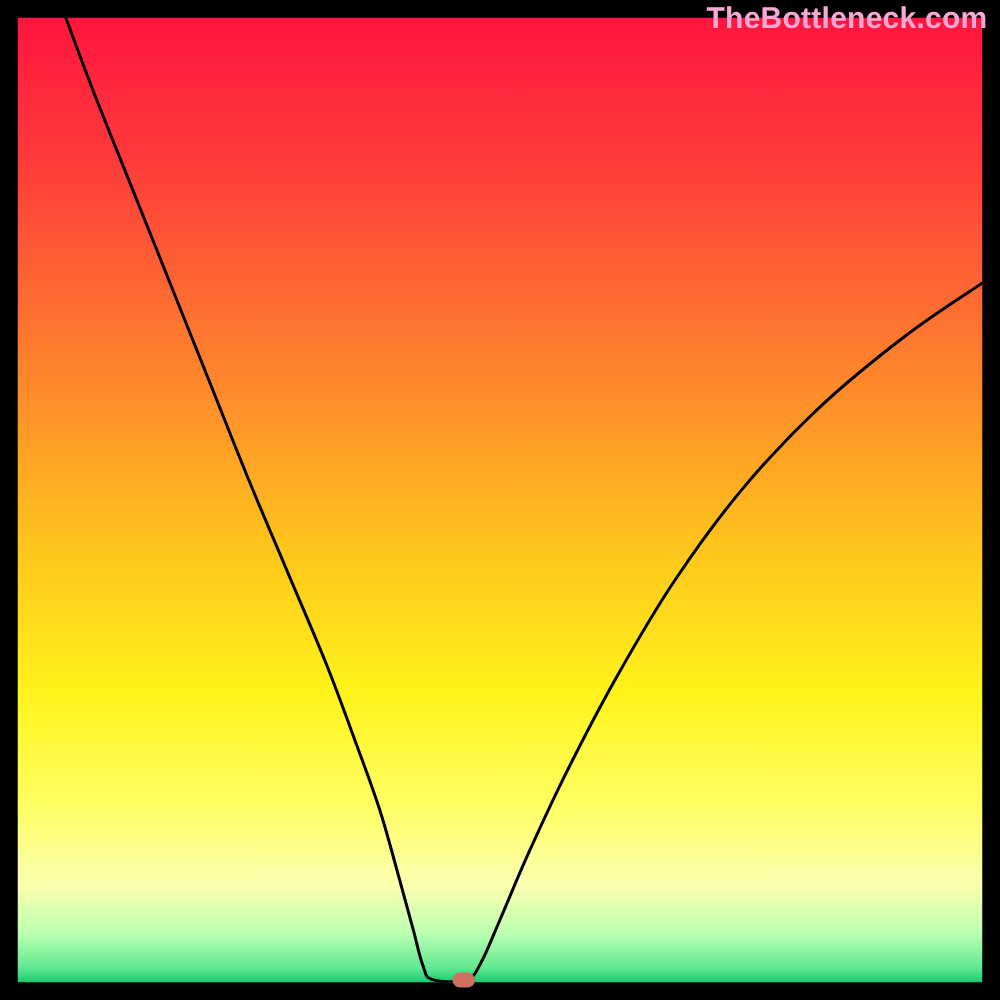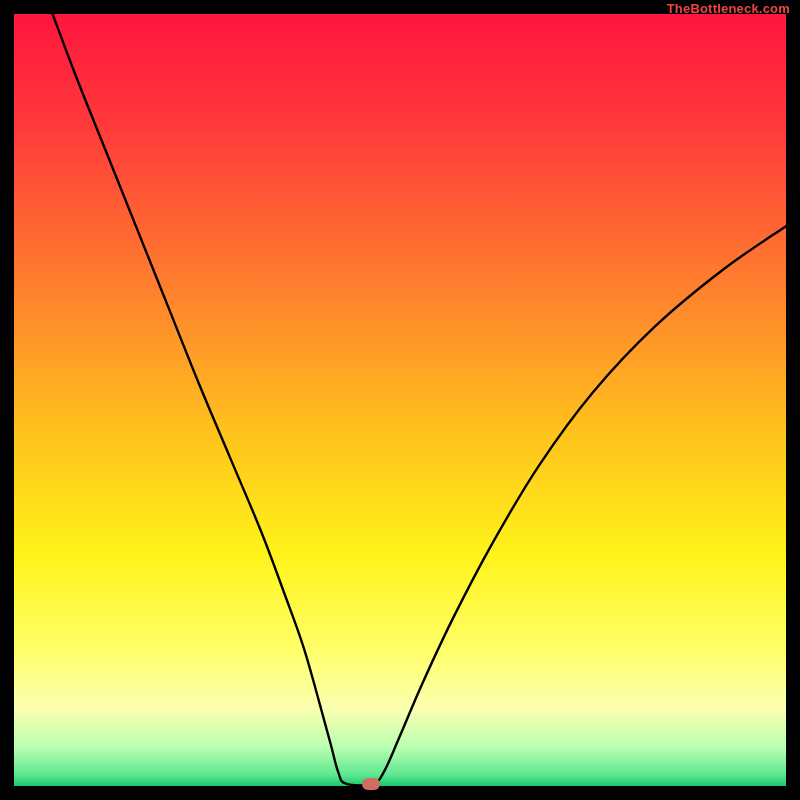--- a/index.html
+++ b/index.html
@@ -30,22 +30,22 @@
     position: absolute;
     left: 14px;
     top: 14px;
     width: 772px;
     height: 772px;
   }
   .attribution {
     position: absolute;
     top: 1px;
     right: 10px;
-    color: #ef4444;
-    font-size: 13px;
+    color: #f9a8d4;
+    font-size: 24px;
     font-weight: 600;
     letter-spacing: 0.2px;
   }
   .marker {
     position: absolute;
     width: 18px;
     height: 12px;
     border-radius: 6px;
     transform: translate(-50%, -50%);
   }

